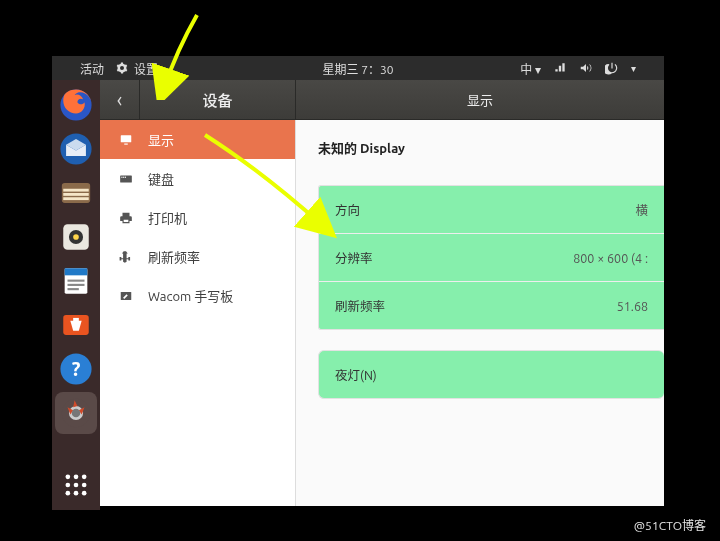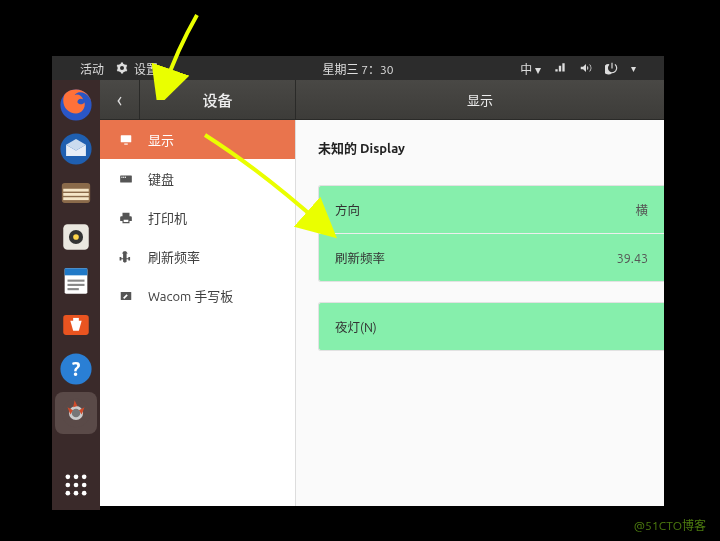--- a/index.html
+++ b/index.html
@@ -36,27 +36,27 @@
   .sidebar-item .ic { width: 16px; display: flex; justify-content: center; color: #555; }
   .sidebar-item.selected { background: #e9744d; color: #fff; }
   .sidebar-item.selected .ic { color: #fff; }
 
   .content { flex: 1; background: #fafafa; padding: 18px 0 0 22px; overflow: hidden; }
   .content h4 { font-size: 13px; color: #222; margin-bottom: 28px; font-weight: 600; }
   .panel-list { background: #86efac; border: 1px solid #e2e2e2; border-radius: 3px; border-right: none; border-top-right-radius: 0; border-bottom-right-radius: 0; }
   .panel-row { display: flex; justify-content: space-between; align-items: center; padding: 14px 16px; font-size: 12.5px; color: #333; border-bottom: 1px solid #eee; }
   .panel-row:last-child { border-bottom: none; }
   .panel-row .val { color: #555; }
-  .panel-list.second { margin-top: 20px; }
+  .panel-list.second { margin-top: 20px; border-radius: 6px; }
 
   
   .arrow1 { position: absolute; left: 142px; top: 10px; width: 60px; height: 90px; pointer-events: none; }
   .arrow2 { position: absolute; left: 200px; top: 130px; width: 140px; height: 110px; pointer-events: none; }
 
-  .watermark { position: absolute; right: 14px; bottom: 8px; color: #4d7c0f; font-size: 12px; }
+  .watermark { position: absolute; right: 14px; bottom: 8px; color: #e5e5e5; font-size: 12px; }
 </style>
 </head>
 <body>
 
 <div class="top-panel">
   <span class="app">活动</span>
   <span style="width:12px"></span>
   <span class="app">
     <svg viewBox="0 0 24 24" fill="#ddd">
         <path d="M12 8a4 4 0 100 8 4 4 0 000-8zm9 4a9 9 0 01-.3 2.2l2 1.6-2 3.4-2.4-.8a9 9 0 01-3.8 2.2l-.4 2.4h-4l-.4-2.4a9 9 0 01-3.8-2.2l-2.4.8-2-3.4 2-1.6A9 9 0 013 12a9 9 0 01.3-2.2l-2-1.6 2-3.4 2.4.8A9 9 0 019.5 3.4L9.9 1h4l.4 2.4a9 9 0 013.8 2.2l2.4-.8 2 3.4-2 1.6A9 9 0 0121 12z"></path>
@@ -213,22 +213,26 @@
       </div>
     </div>
     <div class="content">
       <h4>未知的 Display</h4>
       <div class="panel-list">
         <div class="panel-row">
           <span>方向</span>
           <span class="val">横</span>
         </div>
         <div class="panel-row">
+          <span>分辨率</span>
+          <span class="val">800 × 600 (4 :</span>
+        </div>
+        <div class="panel-row">
           <span>刷新频率</span>
-          <span class="val">39.43</span>
+          <span class="val">51.68</span>
         </div>
       </div>
       <div class="panel-list second">
         <div class="panel-row">
           <span>夜灯(N)</span>
           <span class="val"></span>
         </div>
       </div>
     </div>
   </div>

